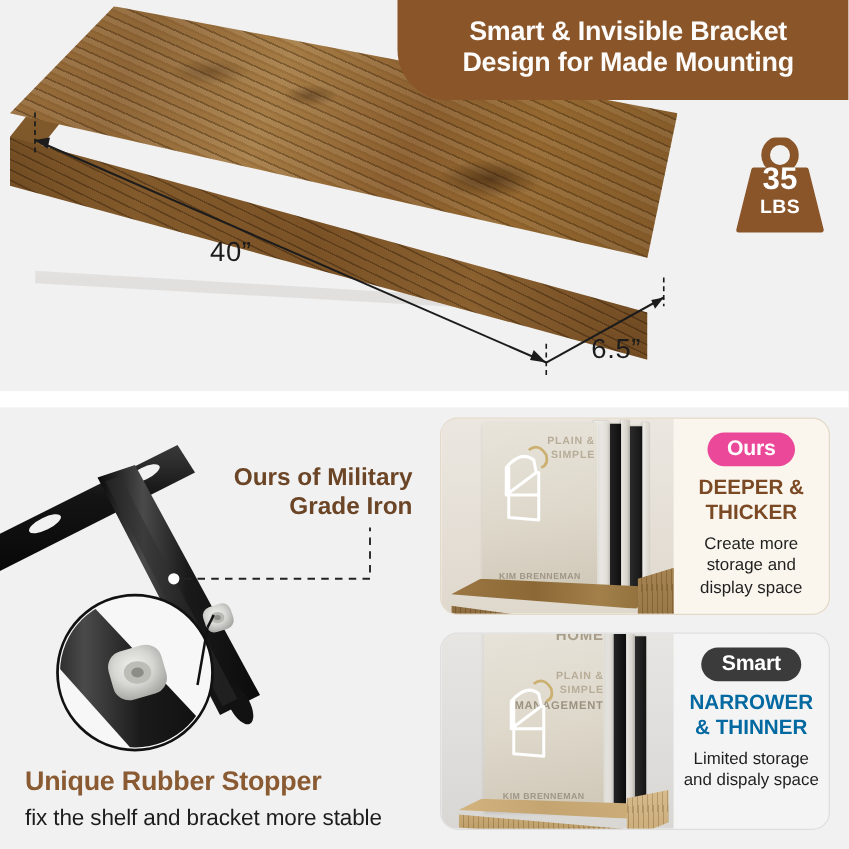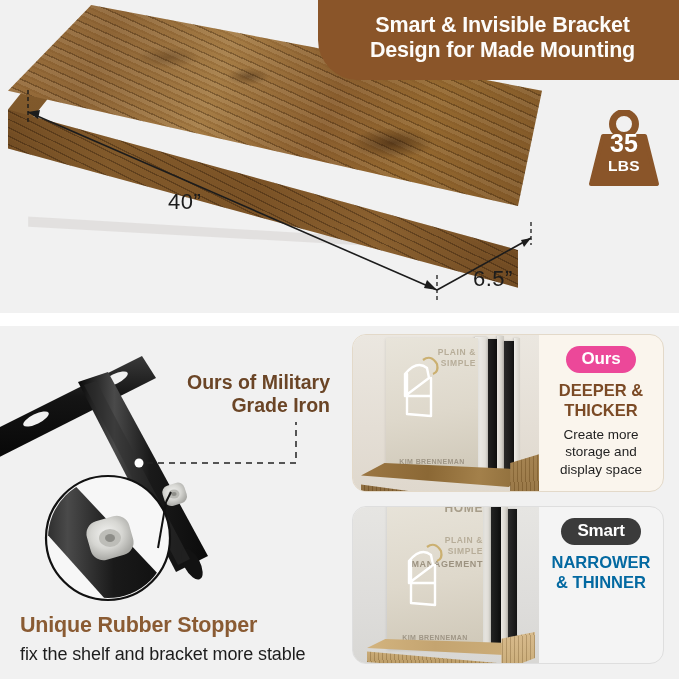--- a/index.html
+++ b/index.html
@@ -332,17 +332,18 @@
         <div class="shelf-oth-front" style="left:14px;top:142px;width:152px;height:26px;clip-path:polygon(0% 10%,90% 56%,90% 92%,0% 50%);">
           <div class="grain-ov"></div>
         </div>
         <div class="shelf-oth-side" style="left:142px;top:124px;width:40px;height:48px;clip-path:polygon(16% 16%,100% 2%,100% 56%,16% 84%);">
           <div class="grain-ov"></div>
         </div>
       </div>
       <div class="card-info">
         <div class="pill others">Smart</div>
         <div class="headline others">NARROWER &amp; THINNER</div>
+        <div class="subline">Limited storage and dispaly space</div>
       </div>
     </div>
 
   </div>
 </div>
 
 </body></html>

